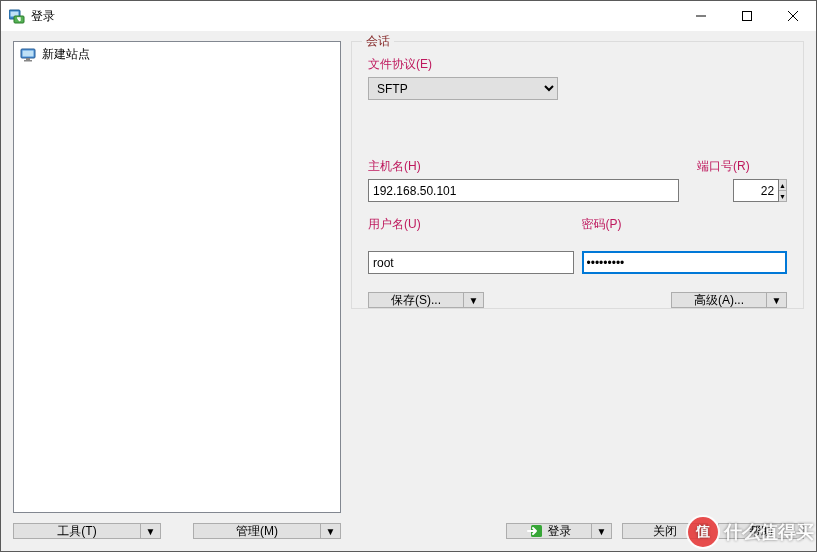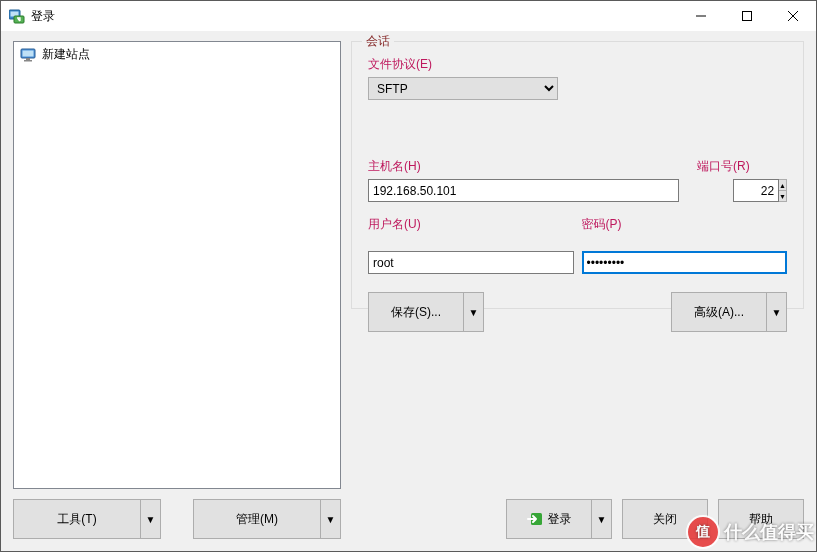--- a/index.html
+++ b/index.html
@@ -105,21 +105,21 @@
 
   .row-cred { display:flex; gap: 8px; margin-top: 14px; }
   .row-cred > div { flex:1; }
   .row-cred input { width:100%;margin-top:14px; }
   .pw-focus { border:1px solid #0078d7 !important; box-shadow: 0 0 0 1px #0078d7 inset;}
 
   .row-save { display:flex; justify-content: space-between; margin-top: 18px;}
 
   
   .btn {
-    height: 40px;
+    height: 16px;
     background: #e1e1e1;
     border: 1px solid #adadad;
     display: inline-flex;
     align-items: center;
     justify-content: center;
     cursor: default;
     color:#000;
   }
   .split { display:inline-flex; }
   .split .btn-main { min-width: 96px; padding: 0 8px; }

